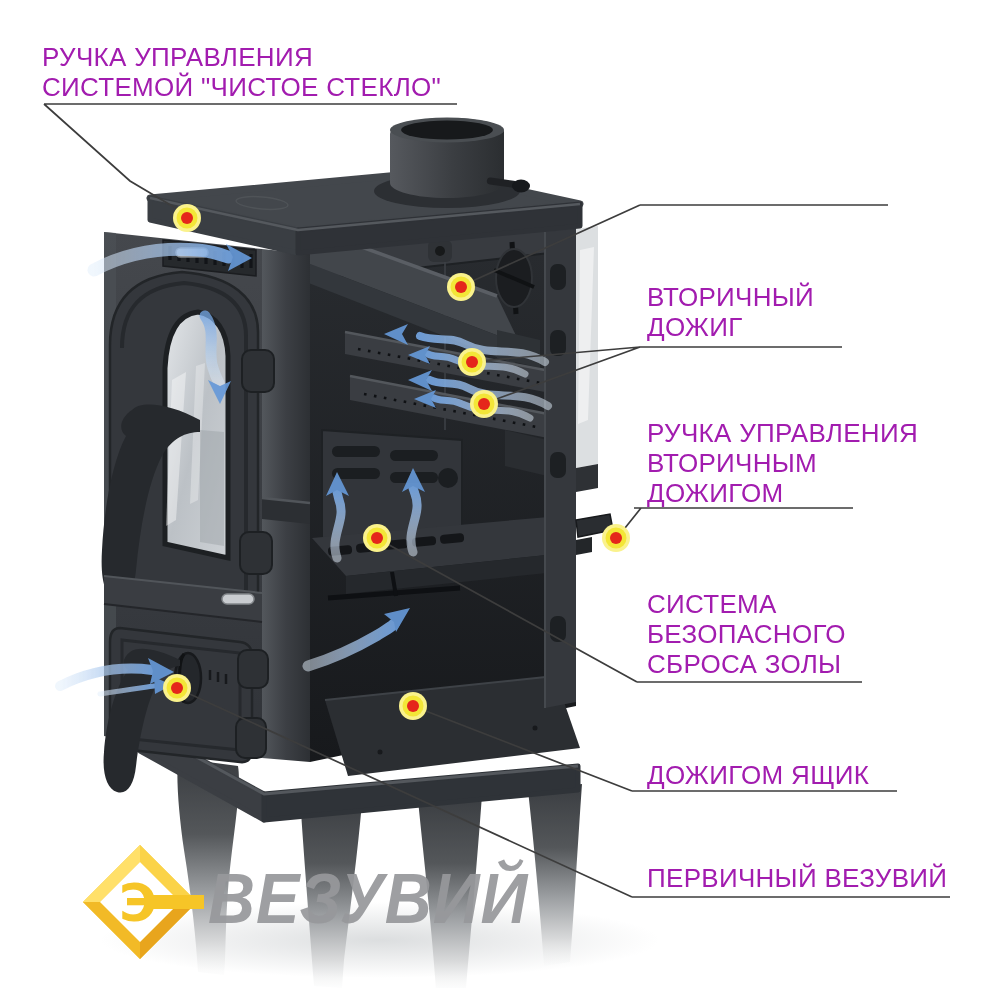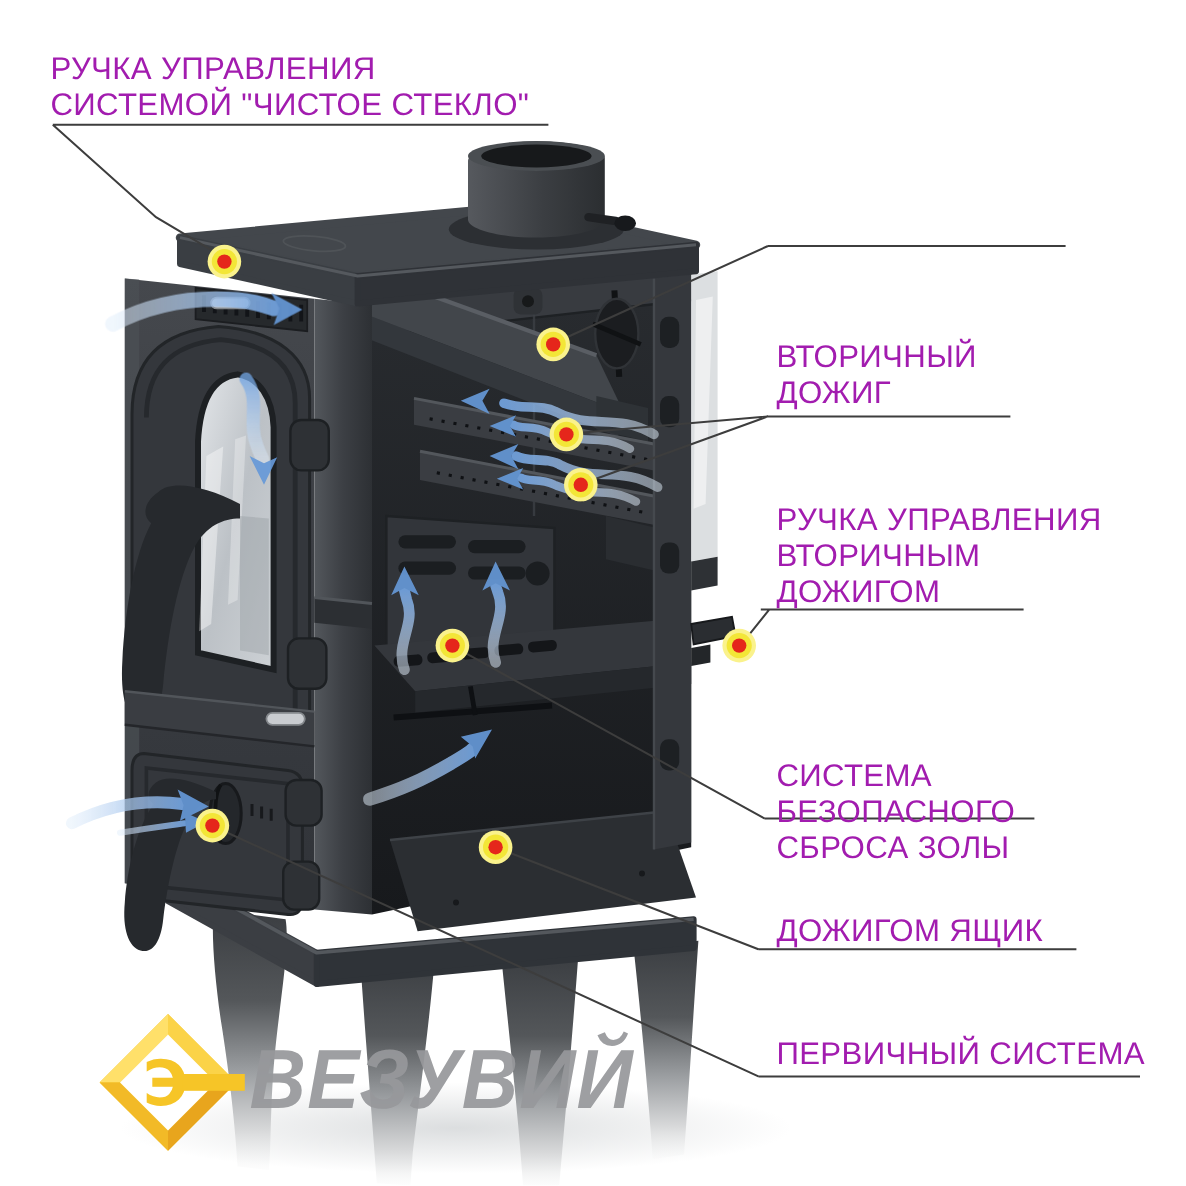--- a/index.html
+++ b/index.html
@@ -5,21 +5,21 @@
   html,body{margin:0;padding:0;background:#fff;}
   #canvas{position:relative;width:988px;height:988px;background:#fff;overflow:hidden;
           font-family:"Liberation Sans",sans-serif;}
   #canvas svg{position:absolute;left:0;top:0;}
   .lbl{position:absolute;font-size:26px;line-height:30px;color:#a21caf;
        letter-spacing:.3px;white-space:pre-line;font-weight:400;}
   #lbl-clean-glass{left:42px;top:42px;width:440px;}
   #lbl-flame{left:647px;top:140px;}
   #lbl-secburn{left:647px;top:282px;}
   #lbl-sechandle{left:647px;top:418px;}
-  #lbl-ashdump{left:647px;top:589px;margin-top:42px;}
+  #lbl-ashdump{left:647px;top:589px;}
   #lbl-ashbox{left:647px;top:760px;}
   #lbl-primair{left:647px;top:863px;}
   #brand-logo{position:absolute;left:0;top:0;width:988px;height:988px;pointer-events:none;}
   #brand-name{position:absolute;left:208px;top:864px;font-size:70px;line-height:70px;
        font-style:italic;font-weight:700;color:#97989b;letter-spacing:1px;
        transform:scaleX(.93);transform-origin:left top;opacity:.93;}
   #overlay{pointer-events:none;}
 </style>
 </head>
 <body>
@@ -352,15 +352,15 @@
 СИСТЕМОЙ "ЧИСТОЕ СТЕКЛО"</div>
   <div class="lbl" id="lbl-secburn">ВТОРИЧНЫЙ
 ДОЖИГ</div>
   <div class="lbl" id="lbl-sechandle">РУЧКА УПРАВЛЕНИЯ
 ВТОРИЧНЫМ
 ДОЖИГОМ</div>
   <div class="lbl" id="lbl-ashdump">СИСТЕМА
 БЕЗОПАСНОГО
 СБРОСА ЗОЛЫ</div>
   <div class="lbl" id="lbl-ashbox">ДОЖИГОМ ЯЩИК</div>
-  <div class="lbl" id="lbl-primair">ПЕРВИЧНЫЙ СИСТЕМА</div>
+  <div class="lbl" id="lbl-primair">ПЕРВИЧНЫЙ ВЕЗУВИЙ</div>
 
 </div>
 
 </body></html>

